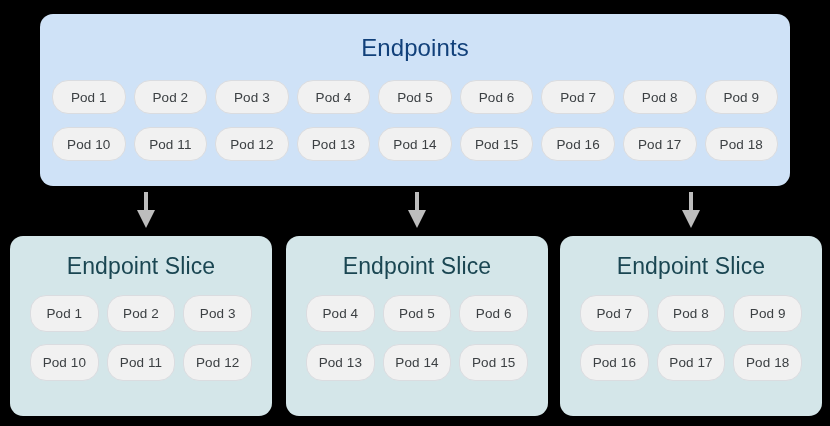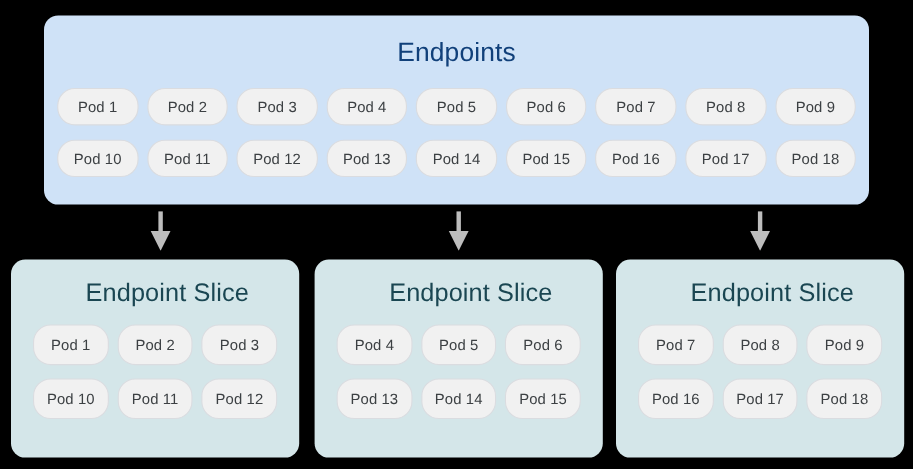--- a/index.html
+++ b/index.html
@@ -107,21 +107,20 @@
     position: absolute;
     top: 17px;
     left: 0;
     width: 100%;
     text-align: center;
     font-size: 23px;
     font-weight: 400;
     color: #1a4652;
     letter-spacing: 0.1px;
     line-height: 27px;
-    padding-left: 11px;
   }
 
   .slice-rows {
     position: absolute;
     top: 59px;
     left: 20px;
     right: 20px;
   }
   .slice-rows .pod-row + .pod-row {
     margin-top: 12px;

